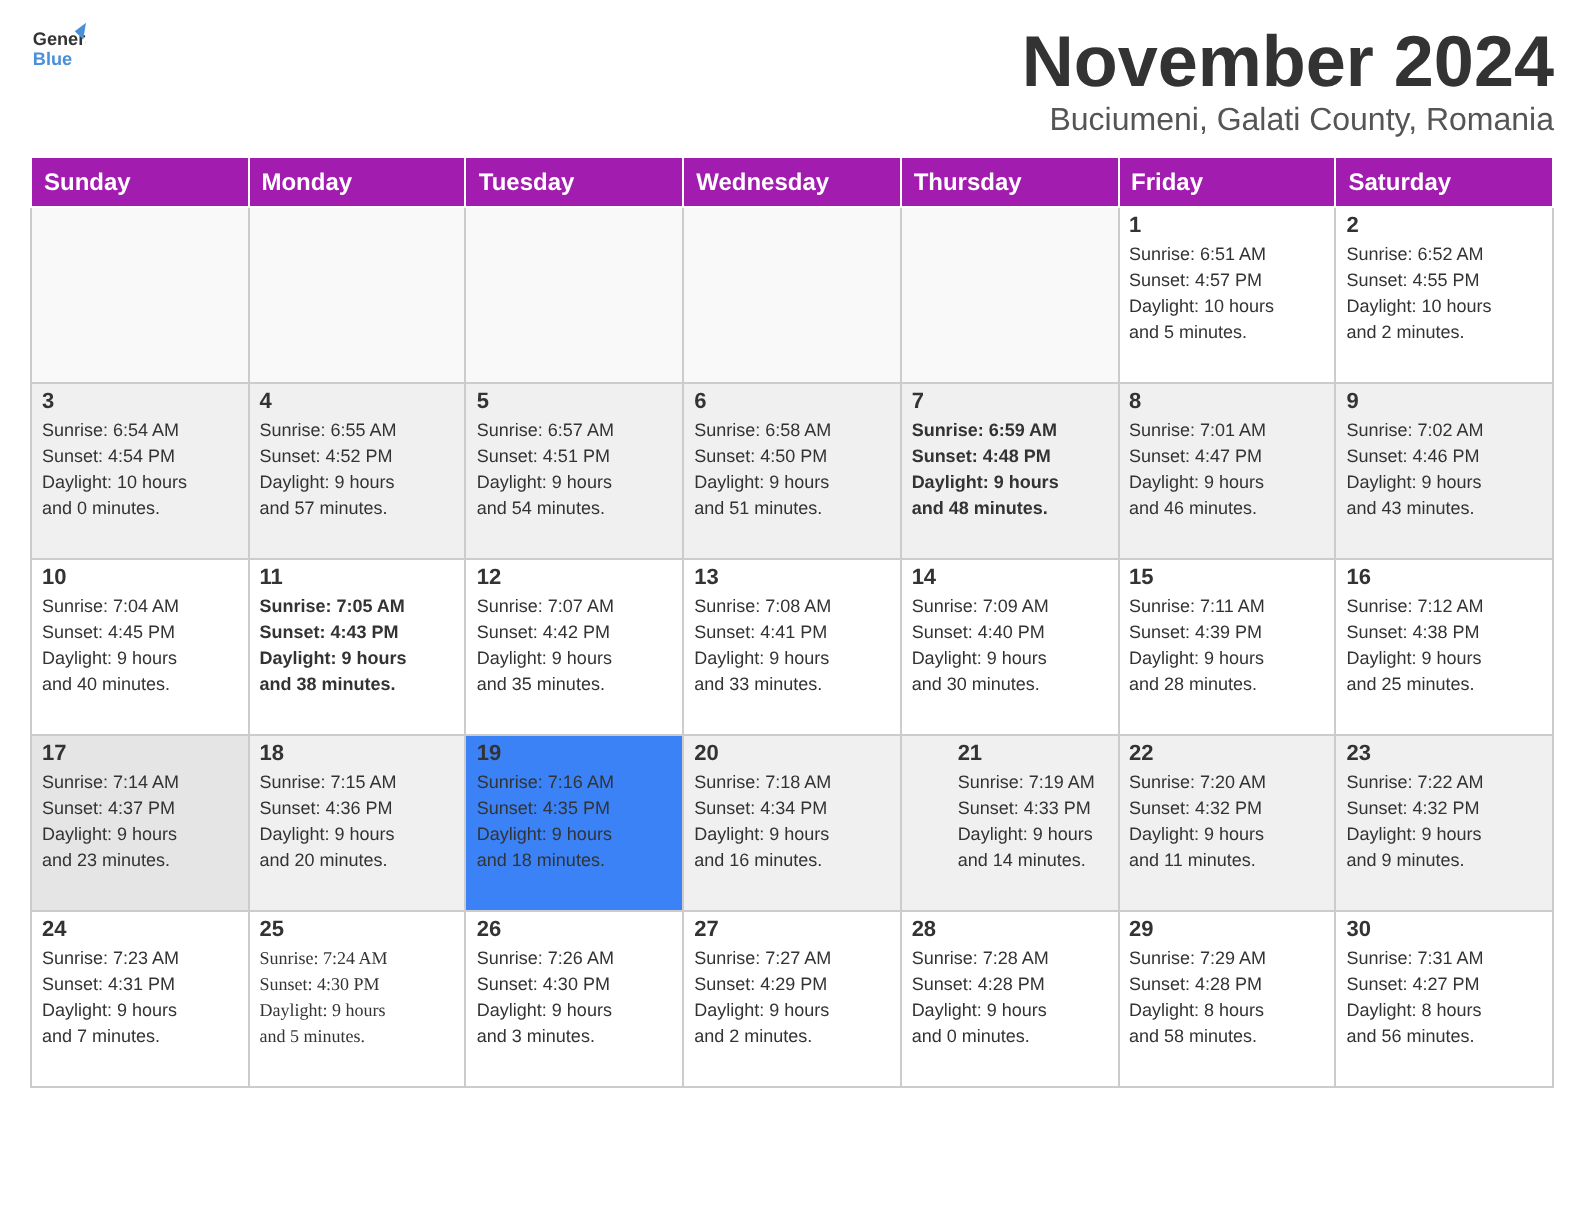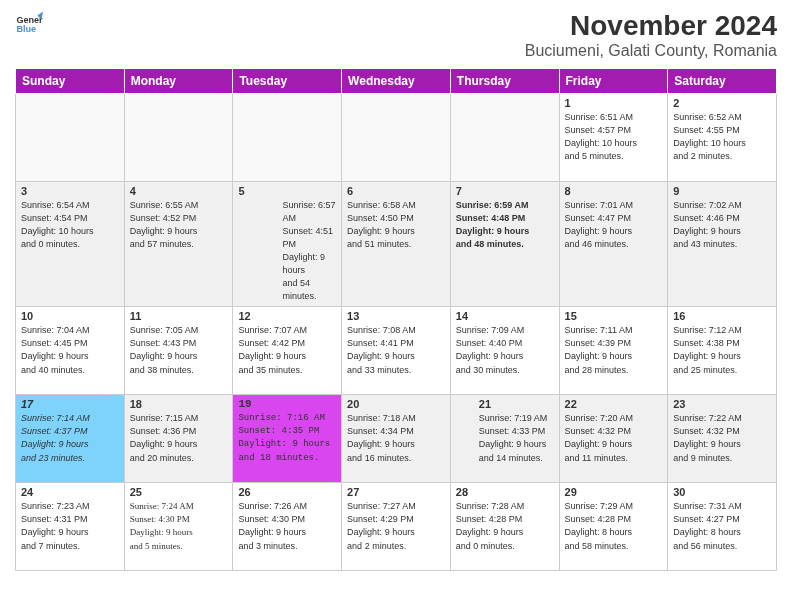--- a/index.html
+++ b/index.html
@@ -27,21 +27,21 @@
       gap: 4px;
     }
     .logo-icon {
       width: 28px;
       height: 28px;
     }
     .title-area {
       text-align: right;
     }
     .month-title {
-      font-size: 28px;
+      font-size: 36px;
       font-weight: bold;
       color: #333;
     }
     .subtitle {
       font-size: 16px;
       color: #555;
     }
     .calendar {
       width: 100%;
       border-collapse: collapse;
@@ -149,21 +149,21 @@
           </td>
           <td style="background: rgb(240, 240, 240);">
             <span class="day-num">4</span>
             <div class="day-info" style="white-space: pre-line;">Sunrise: 6:55 AM
 Sunset: 4:52 PM
 Daylight: 9 hours
 and 57 minutes.</div>
           </td>
           <td style="background: rgb(240, 240, 240);">
             <span class="day-num">5</span>
-            <div class="day-info" style="white-space: pre-line; margin-left: 44px;">Sunrise: 6:57 AM
+            <div class="day-info" style="white-space: pre-line;">Sunrise: 6:57 AM
 Sunset: 4:51 PM
 Daylight: 9 hours
 and 54 minutes.</div>
           </td>
           <td style="background: rgb(240, 240, 240);">
             <span class="day-num">6</span>
             <div class="day-info" style="white-space: pre-line;">Sunrise: 6:58 AM
 Sunset: 4:50 PM
 Daylight: 9 hours
 and 51 minutes.</div>
@@ -193,21 +193,21 @@
         <tr>
           <td>
             <span class="day-num">10</span>
             <div class="day-info" style="white-space: pre-line;">Sunrise: 7:04 AM
 Sunset: 4:45 PM
 Daylight: 9 hours
 and 40 minutes.</div>
           </td>
           <td>
             <span class="day-num">11</span>
-            <div class="day-info" style="white-space: pre-line;">Sunrise: 7:05 AM
+            <div class="day-info" style="white-space: pre-line; font-weight: bold;">Sunrise: 7:05 AM
 Sunset: 4:43 PM
 Daylight: 9 hours
 and 38 minutes.</div>
           </td>
           <td>
             <span class="day-num">12</span>
             <div class="day-info" style="white-space: pre-line;">Sunrise: 7:07 AM
 Sunset: 4:42 PM
 Daylight: 9 hours
 and 35 minutes.</div>
@@ -235,35 +235,35 @@
           </td>
           <td>
             <span class="day-num">16</span>
             <div class="day-info" style="white-space: pre-line;">Sunrise: 7:12 AM
 Sunset: 4:38 PM
 Daylight: 9 hours
 and 25 minutes.</div>
           </td>
         </tr>
         <tr>
-          <td style="background: #7dd3fc; font-style: italic;">
+          <td style="background: #e5e5e5;">
             <span class="day-num">17</span>
             <div class="day-info" style="white-space: pre-line;">Sunrise: 7:14 AM
 Sunset: 4:37 PM
 Daylight: 9 hours
 and 23 minutes.</div>
           </td>
           <td style="background: rgb(240, 240, 240);">
             <span class="day-num">18</span>
             <div class="day-info" style="white-space: pre-line;">Sunrise: 7:15 AM
 Sunset: 4:36 PM
 Daylight: 9 hours
 and 20 minutes.</div>
           </td>
-          <td style="background: #d946ef; font-family: Liberation Mono, monospace;">
+          <td style="background: #3b82f6;">
             <span class="day-num">19</span>
             <div class="day-info" style="white-space: pre-line;">Sunrise: 7:16 AM
 Sunset: 4:35 PM
 Daylight: 9 hours
 and 18 minutes.</div>
           </td>
           <td style="background: rgb(240, 240, 240);">
             <span class="day-num">20</span>
             <div class="day-info" style="white-space: pre-line;">Sunrise: 7:18 AM
 Sunset: 4:34 PM

